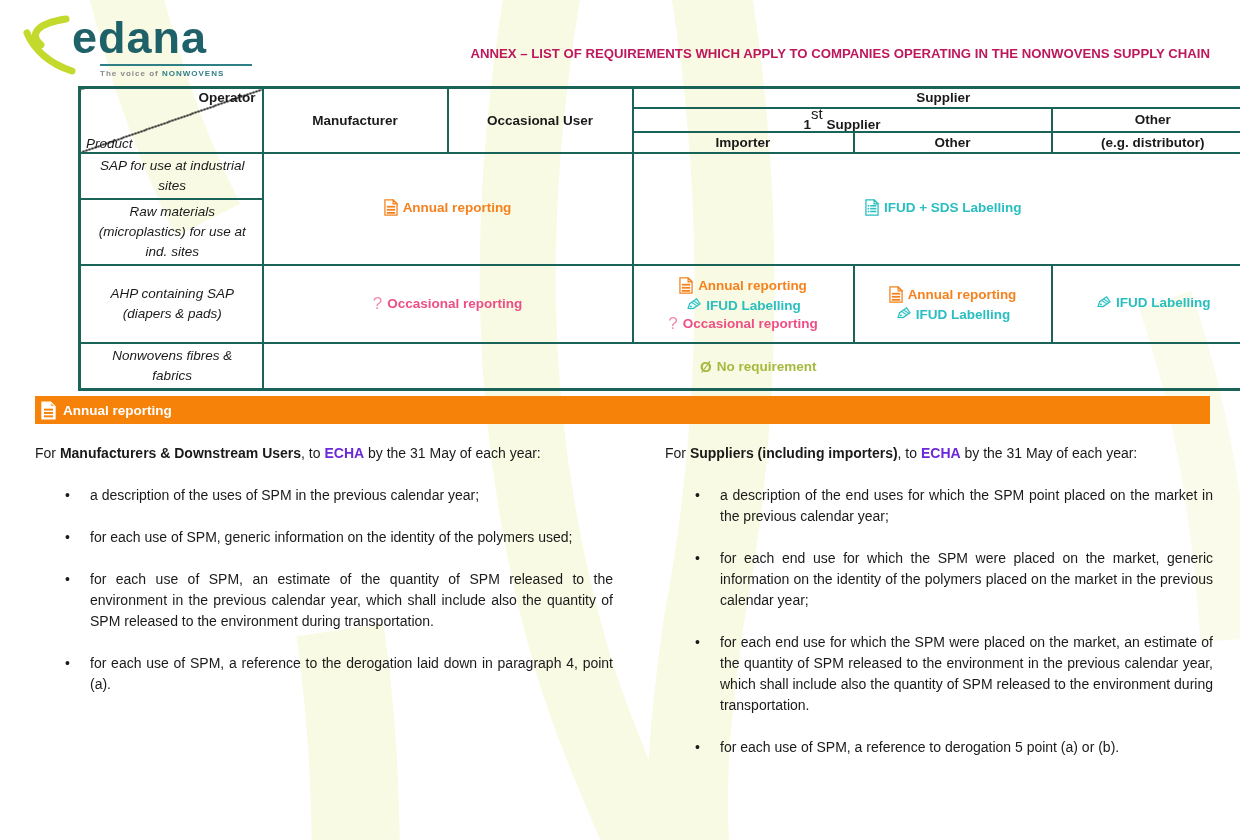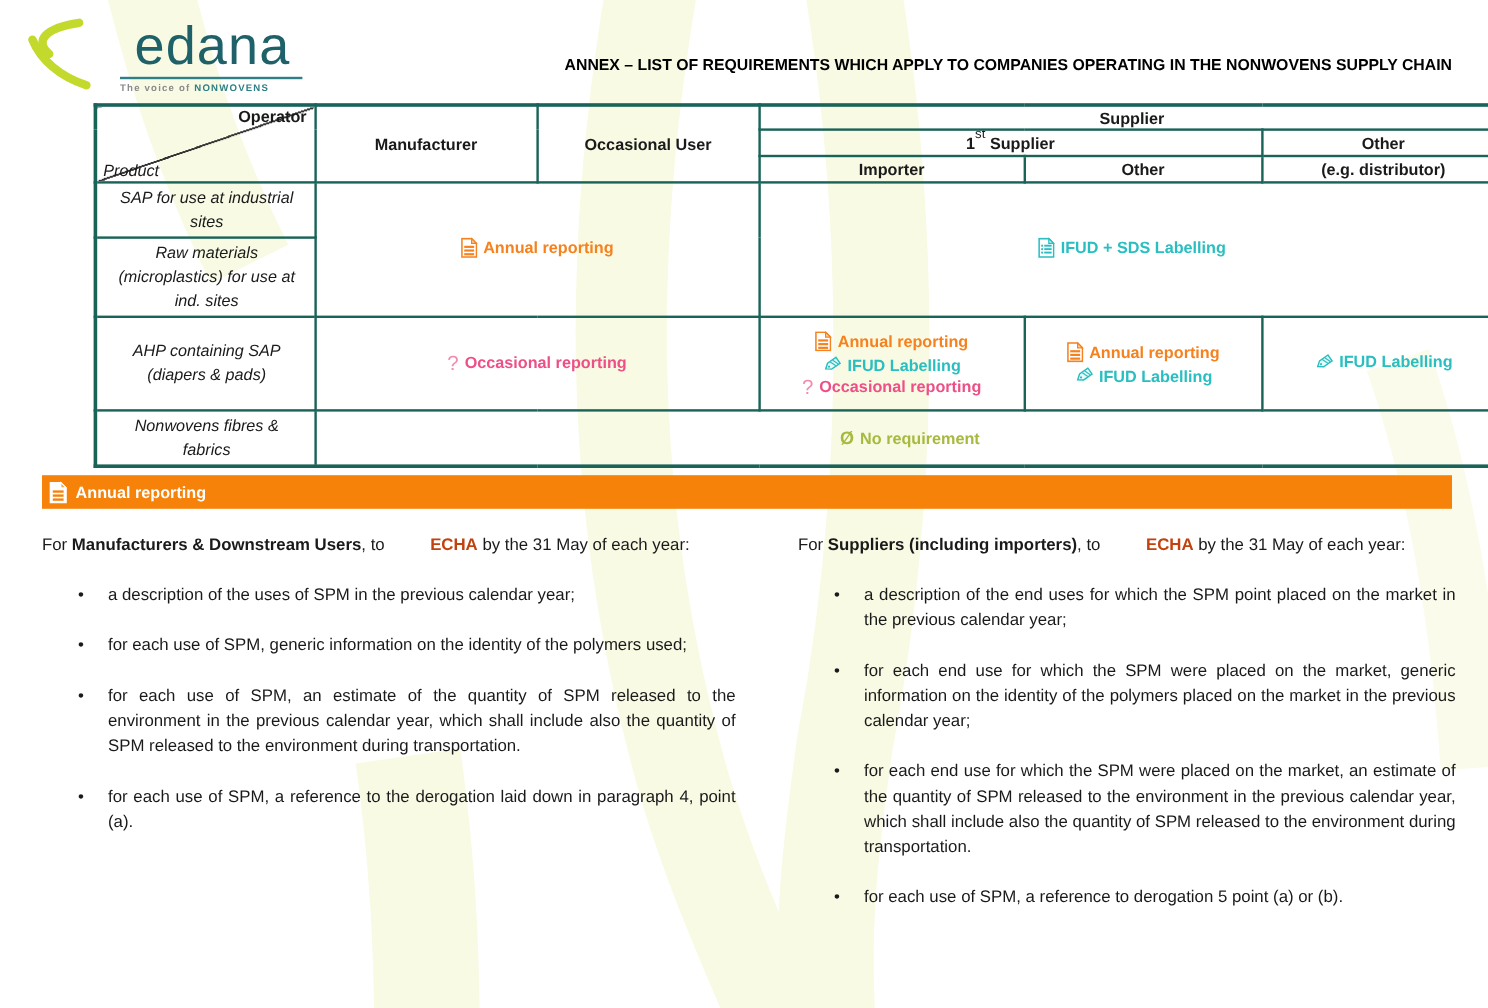--- a/index.html
+++ b/index.html
@@ -4,45 +4,45 @@
 <style>
   html,body{margin:0;padding:0;background:#fff;}
   #page{position:relative;width:1240px;height:840px;background:#fff;overflow:hidden;
         font-family:"Liberation Sans",sans-serif;color:#1a1a1a;}
   .layer{position:absolute;z-index:1;}
   #bg-swoosh{position:absolute;left:0;top:0;z-index:0;}
 
   
   .logo{left:20px;top:6px;width:220px;height:74px;}
   .logo-swoosh{position:absolute;left:0;top:8px;}
-  .logo-word{position:absolute;left:52px;top:6px;font-size:45px;font-weight:normal;
-             letter-spacing:1px;color:#1f6168;margin-left:40px;}
+  .logo-word{position:absolute;left:52px;top:6px;font-size:45px;font-weight:bold;
+             letter-spacing:1px;color:#1f6168;}
   .logo-tagline{position:absolute;left:80px;top:58px;width:152px;border-top:2px solid #2e7f86;
                 padding-top:3px;font-size:8px;letter-spacing:1px;white-space:nowrap;}
   .tag-pre{color:#8a8a8a;font-weight:bold;}
   .tag-brand{color:#2e7f86;font-weight:bold;}
 
   
   .doc-title{left:410px;top:46px;width:800px;text-align:right;font-size:13.2px;
-             font-weight:bold;color:#000000;}
+             font-weight:bold;color:#be185d;}
 
   
   .reqtable{left:35px;top:86px;}
   table{border-collapse:collapse;table-layout:fixed;width:1175px;background:transparent;}
   table{border:3px solid #1a6358;margin-left:43px;}
   td{border:2px solid #1a6358;padding:0;vertical-align:middle;font-size:13.5px;
      background:transparent;overflow:hidden;}
   td.hdr{font-weight:bold;text-align:center;}
   td.prod{font-style:italic;text-align:center;padding:2px 8px 2px 10px;line-height:20px;}
   .corner{position:relative;height:62px;
     background-image:linear-gradient(to bottom right,transparent calc(50% - 1px),
       #333 calc(50% - 1px),#333 calc(50% + 0.6px),transparent calc(50% + 0.6px));}
   .corner .op{position:absolute;top:1px;right:6px;font-weight:bold;}
   .corner .pr{position:absolute;bottom:1px;left:5px;font-style:italic;text-align:center;}
-  sup.st{font-size:11px;position:relative;top:-4px;font-weight:normal;}
+  sup.st{font-size:15px;position:relative;top:-4px;font-weight:normal;}
 
   .req{display:inline-flex;align-items:center;gap:5px;font-weight:bold;white-space:nowrap;}
   .req svg{flex:0 0 auto;}
   .c-orange{color:#f5821e;}
   .c-cyan{color:#29bec0;}
   .c-pink{color:#ed4f86;}
   .c-olive{color:#a8b93f;}
   .qmark{color:#f38bab;font-weight:400;font-size:17px;line-height:14px;}
   .noreq-sym{font-weight:bold;font-size:15px;}
   .cell-center{text-align:center;}
@@ -53,21 +53,21 @@
   .banner{left:35px;top:396px;width:1175px;height:28px;background:#f6820a;display:flex;
           align-items:center;gap:7px;padding-left:6px;box-sizing:border-box;}
   .banner-label{color:#fff;font-weight:bold;font-size:13.5px;}
 
   
   .col{font-size:14px;line-height:21px;}
   .col-left{left:35px;top:443px;width:578px;}
   .col-right{left:665px;top:443px;width:548px;}
   .intro{margin-bottom:21px;}
   .intro b{font-weight:bold;}
-  .echa{color:#c2410c;font-weight:bold;margin-left:34px;}
+  .echa{color:#6d28d9;font-weight:bold;}
   .item{position:relative;padding-left:55px;margin-bottom:21px;}
   .item .dot{position:absolute;left:30px;top:0;}
   .item .txt{text-align:justify;}
 </style>
 </head>
 <body>
 
 <div id="page">
 
   <svg id="bg-swoosh" width="1240" height="840" viewBox="0 0 1240 840" fill="none">

